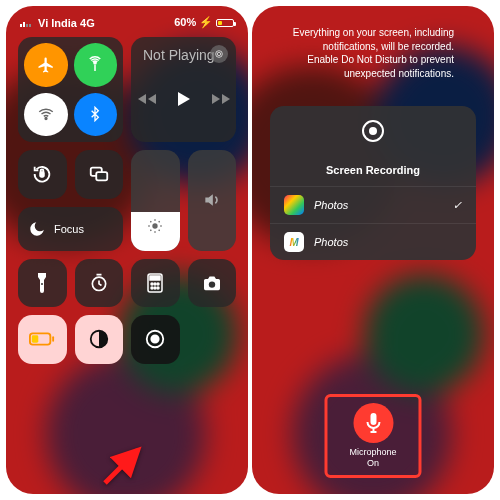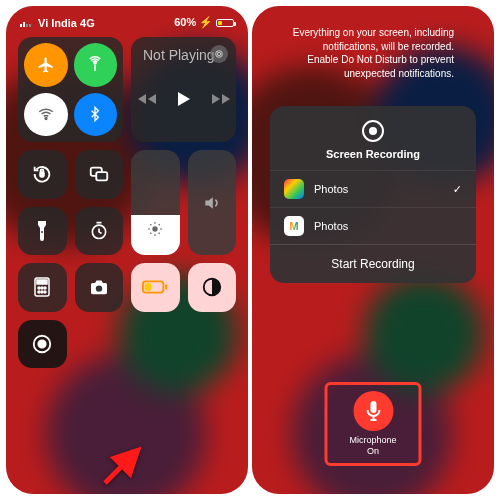--- a/index.html
+++ b/index.html
@@ -65,33 +65,33 @@
   .v-slider .vol-icon{position:absolute;color:#888;}
   .pink{background:#ffd4d4;} .pink .inner{color:#ff3b30}
   .arrow{position:absolute;left:94px;bottom:6px;z-index:3;pointer-events:none;}
   .arrow svg{filter:drop-shadow(0 1px 2px rgba(0,0,0,0.5));}
   
   .hint{color:#fff;font-size:10px;text-align:right;padding:20px 40px 0;line-height:1.35;}
   .panel{
     margin:26px 18px 0; background:rgba(50,50,52,0.92); border-radius:14px;
     overflow:hidden; color:#fff;
   }
-  .panel-head{display:flex;flex-direction:column;align-items:center;padding:14px 0 10px;font-size:11px;font-weight:600;gap:6px;}
+  .panel-head{display:flex;flex-direction:column;align-items:center;padding:14px 0 10px;font-size:11px;font-weight:600;gap:22px;}
   .rec-icon{width:22px;height:22px;border:2px solid #fff;border-radius:50%;display:flex;align-items:center;justify-content:center;}
   .rec-icon:after{content:'';width:8px;height:8px;background:#fff;border-radius:50%;}
-  .app-row{display:flex;align-items:center;padding:8px 14px;gap:10px;border-top:1px solid rgba(255,255,255,0.08);font-size:11px;}
+  .app-row{display:flex;align-items:center;padding:8px 14px;gap:10px;border-top:1px solid rgba(255,255,255,0.08);font-size:11px;font-style:italic;}
   .app-row:first-of-type{border-top:1px solid rgba(255,255,255,0.12);}
   .app-ico{width:20px;height:20px;border-radius:5px;display:flex;align-items:center;justify-content:center;font-size:11px;}
   .photos{background:linear-gradient(135deg,#ff2d55,#ffcc00,#34c759,#007aff);}
   .gmail{background:#fff;}
   .gmail span{font-weight:700;background:linear-gradient(90deg,#ea4335,#fbbc05,#34a853,#4285f4);-webkit-background-clip:text;color:transparent;}
   .msgr{background:linear-gradient(135deg,#00c6ff,#0072ff);}
   .check{margin-left:auto;}
   .start-row{border-top:1px solid rgba(255,255,255,0.12);text-align:center;padding:12px 0;font-size:12px;}
-  .mic-wrap{position:absolute;left:50%;bottom:28px;transform:translateX(-50%);text-align:center;}
+  .mic-wrap{position:absolute;left:50%;bottom:16px;transform:translateX(-50%);text-align:center;}
   .mic-box{border:3px solid #ff3b30;border-radius:6px;padding:6px 22px 6px;}
   .mic-circ{width:40px;height:40px;border-radius:50%;background:#ff3b30;margin:0 auto 4px;display:flex;align-items:center;justify-content:center;}
   .mic-label{color:#fff;font-size:9px;line-height:1.2;}
   svg{display:block}
 </style>
 </head>
 <body>
 
 <div class="phone">
   <div class="bg">
@@ -184,20 +184,26 @@
             </svg>
           </div>
       </div>
       <div class="tile tile-1x2 slider v-slider" style="justify-content:center">
         <svg class="vol-icon" width="20" height="20" viewBox="0 0 24 24" fill="#aaa">
             <path d="M4 9v6h4l5 4V5L8 9H4z"></path>
             <path d="M16 8a5 5 0 0 1 0 8" fill="none" stroke="#aaa" stroke-width="2"></path>
           </svg>
       </div>
 
+      <div class="tile tile-2x1 focus-tile sq" style="aspect-ratio:auto;height:44px">
+        <svg width="18" height="18" viewBox="0 0 24 24" fill="#fff">
+            <path d="M21 13A9 9 0 1 1 11 3a7 7 0 0 0 10 10z"></path>
+          </svg>
+        <span>Focus</span>
+      </div>
 
       <div class="tile sq">
         <svg width="14" height="20" viewBox="0 0 14 20" fill="#fff">
             <path d="M3 0h8v4l-2 3v11a2 2 0 0 1-4 0V7L3 4V0z"></path>
             <circle cx="7" cy="11" r="1" fill="#333"></circle>
           </svg>
       </div>
       <div class="tile sq">
         <svg width="20" height="20" viewBox="0 0 24 24" fill="none" stroke="#fff" stroke-width="2">
             <circle cx="12" cy="13" r="8"></circle>
@@ -274,21 +280,20 @@
         <div class="app-ico photos"></div>
         <span>Photos</span>
         <span class="check">✓</span>
       </div>
       <div class="app-row">
         <div class="app-ico gmail">
             <span>M</span>
           </div>
         <span>Photos</span>
       </div>
-      <div class="start-row">Start Recording</div>
     </div>
     <div class="mic-wrap">
       <div class="mic-box">
         <div class="mic-circ">
           <svg width="16" height="20" viewBox="0 0 16 20" fill="#fff">
               <rect x="5" y="0" width="6" height="12" rx="3"></rect>
               <path d="M2 9a6 6 0 0 0 12 0" fill="none" stroke="#fff" stroke-width="2"></path>
               <path d="M8 15v4M5 19h6" stroke="#fff" stroke-width="2"></path>
             </svg>
         </div>

